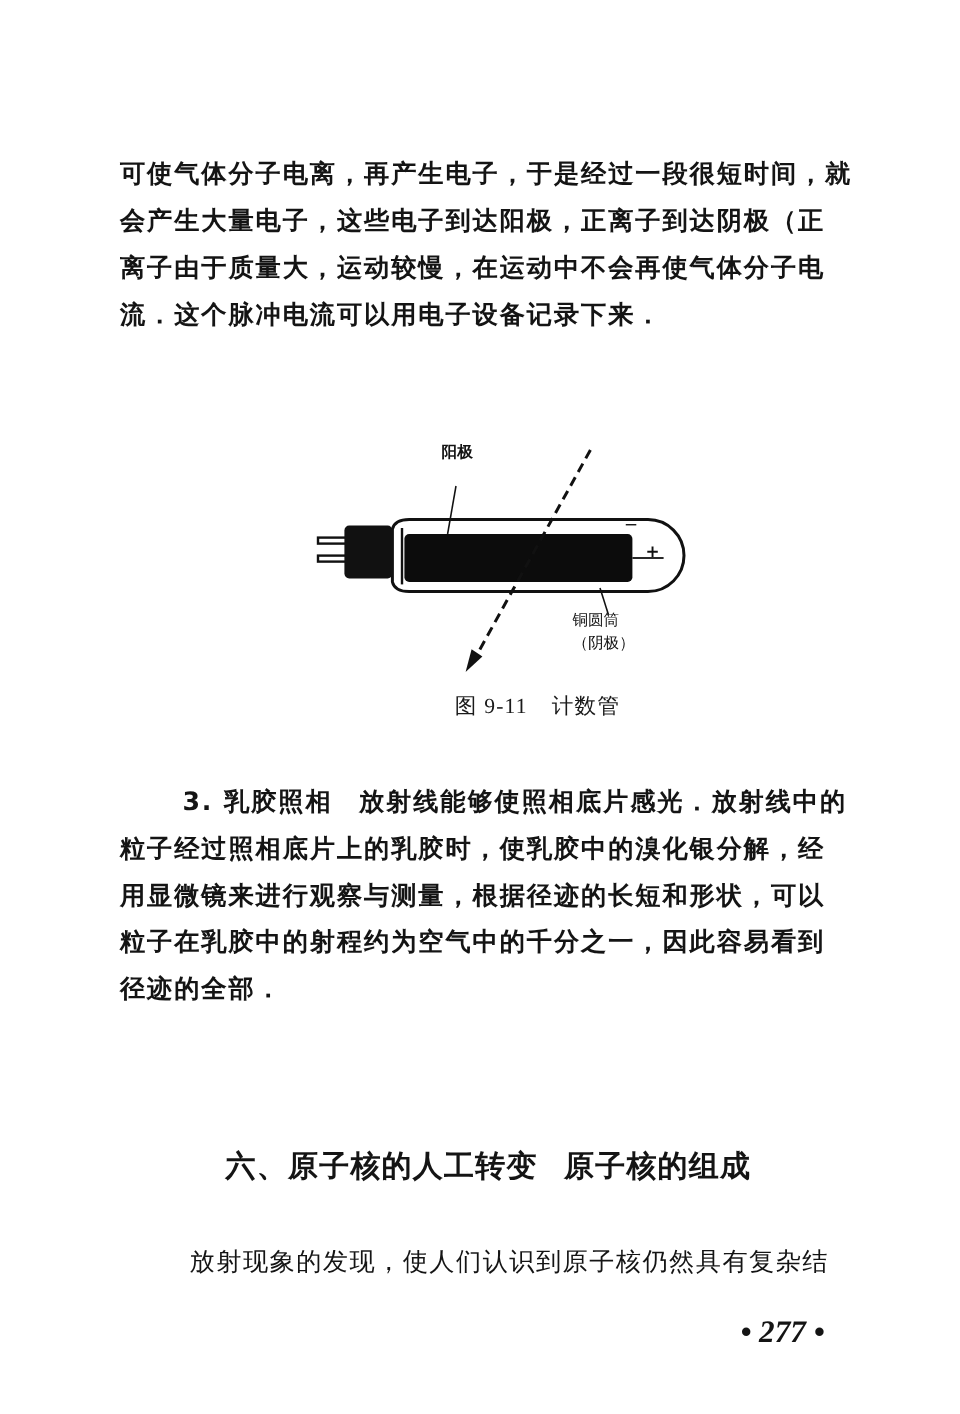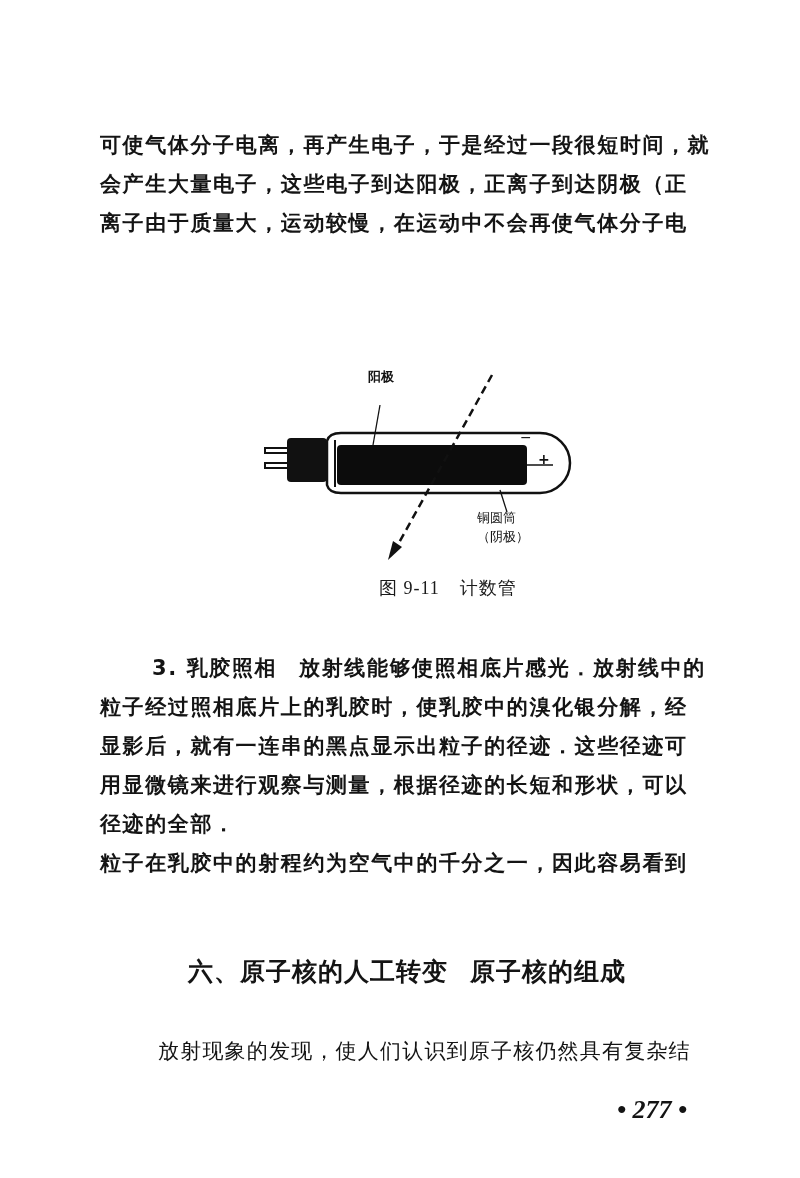--- a/index.html
+++ b/index.html
@@ -29,20 +29,21 @@
 </style>
 </head>
 <body>
 
 <div>
 
   <p class="para" id="p1">
     <span class="line">可使气体分子电离，再产生电子，于是经过一段很短时间，就</span>
     <span class="line">会产生大量电子，这些电子到达阳极，正离子到达阴极（正</span>
     <span class="line">离子由于质量大，运动较慢，在运动中不会再使气体分子电</span>
+    <span class="line">流．这个脉冲电流可以用电子设备记录下来．</span>
   </p>
 
   <div class="figure">
     <svg width="330" height="195" viewBox="0 0 330 195">
 
       <rect x="10" y="83" width="24" height="5" fill="#fff" stroke="#111" stroke-width="2"></rect>
       <rect x="10" y="98" width="24" height="5" fill="#fff" stroke="#111" stroke-width="2"></rect>
 
       <rect x="32" y="73" width="40" height="44" rx="4" fill="#111"></rect>
 
@@ -70,24 +71,23 @@
     <div>（阴极）</div>
   </div>
 
   <div class="fig-caption">
     <span>图 9-11</span><span class="gap"></span><span>计数管</span>
   </div>
 
   <p class="para" id="p2">
     <span class="line"><span style="display:inline-block;width:52px"></span><span class="sec-title">3. 乳胶照相</span><span style="display:inline-block;width:22px"></span><span>放射线能够使照相底片感光．放射线中的</span></span>
     <span class="line">粒子经过照相底片上的乳胶时，使乳胶中的溴化银分解，经</span>
-    <span class="line">显影后，就有一连串的黑点显示出粒子的径迹．这些径迹可</span>
     <span class="line">用显微镜来进行观察与测量，根据径迹的长短和形状，可以</span>
+    <span class="line">粒子在乳胶中的射程约为空气中的千分之一，因此容易看到</span>
     <span class="line">径迹的全部．</span>
-    <span class="line">粒子在乳胶中的射程约为空气中的千分之一，因此容易看到</span>
   </p>
 
   <h2 class="heading" style="margin:0">
     <span>六、原子核的人工转变</span><span class="gap"></span><span>原子核的组成</span>
   </h2>
 
   <div class="body-last">放射现象的发现，使人们认识到原子核仍然具有复杂结</div>
 
   <div class="page-num">• 277 •</div>
 

